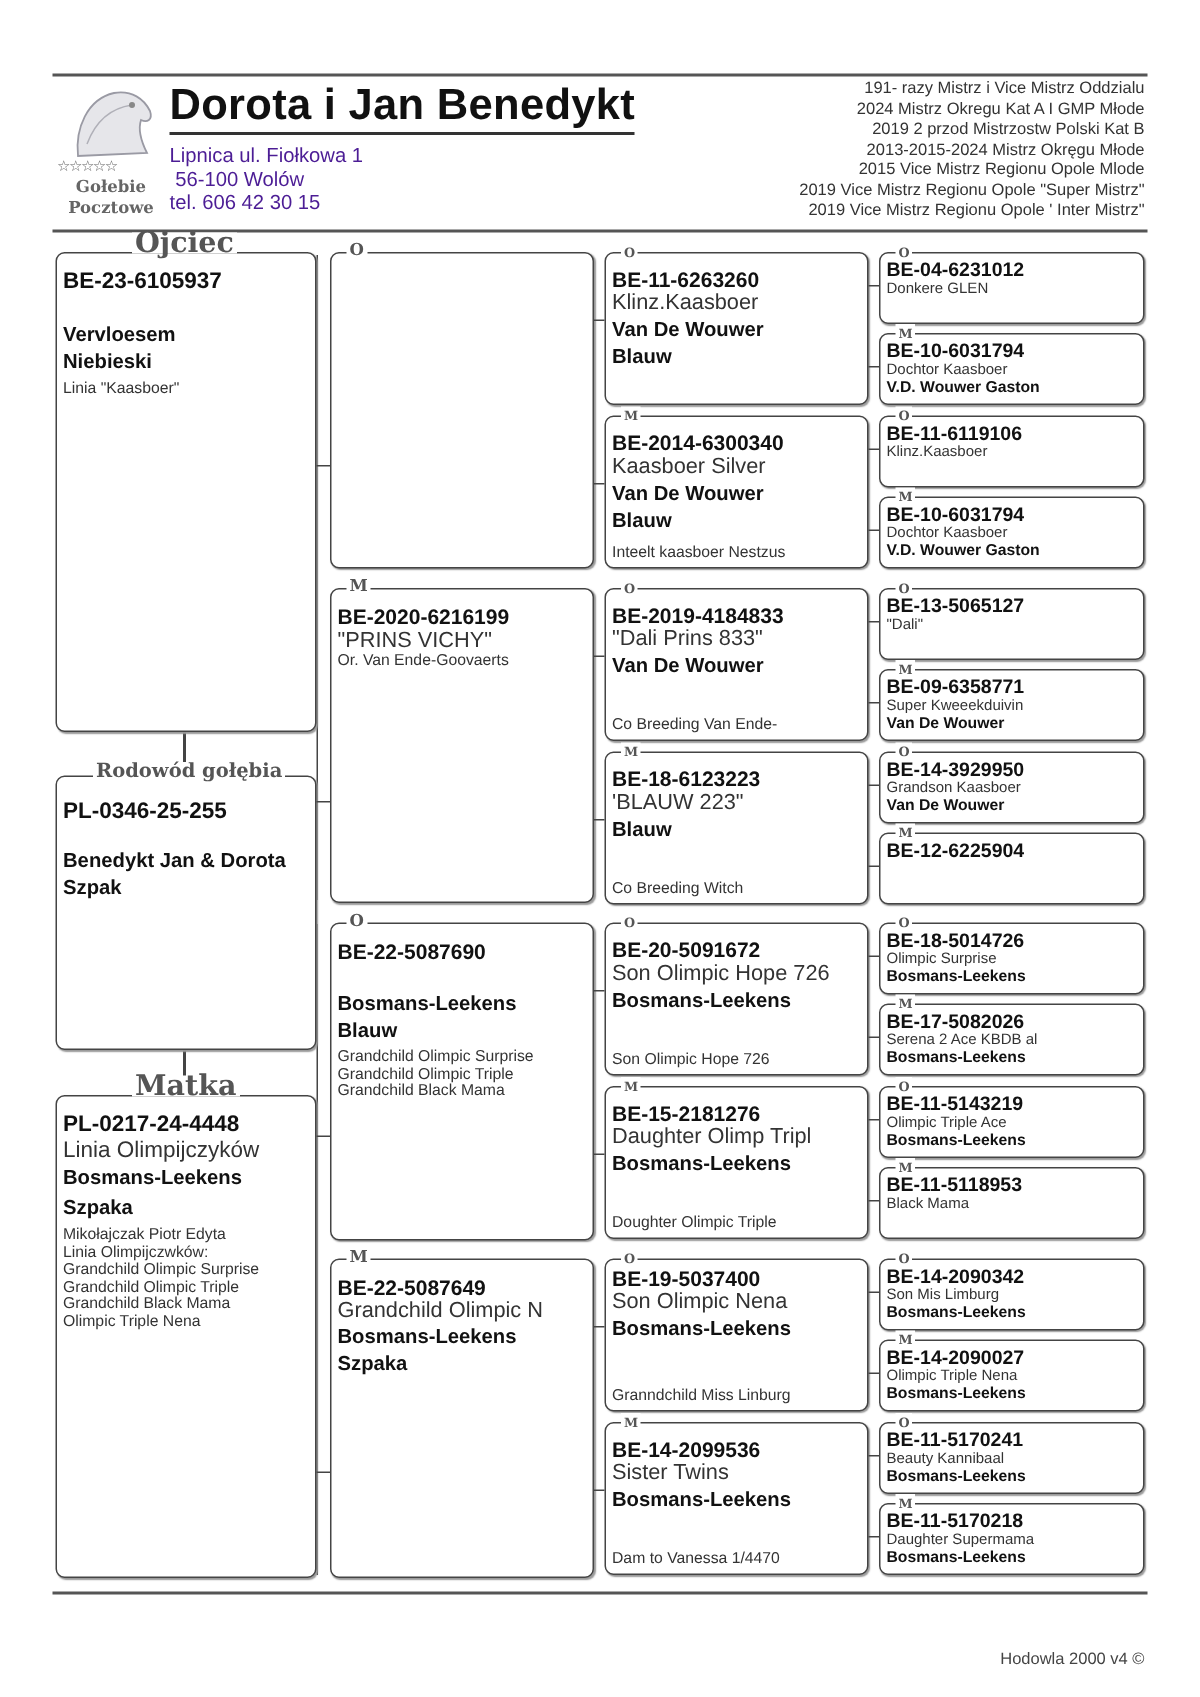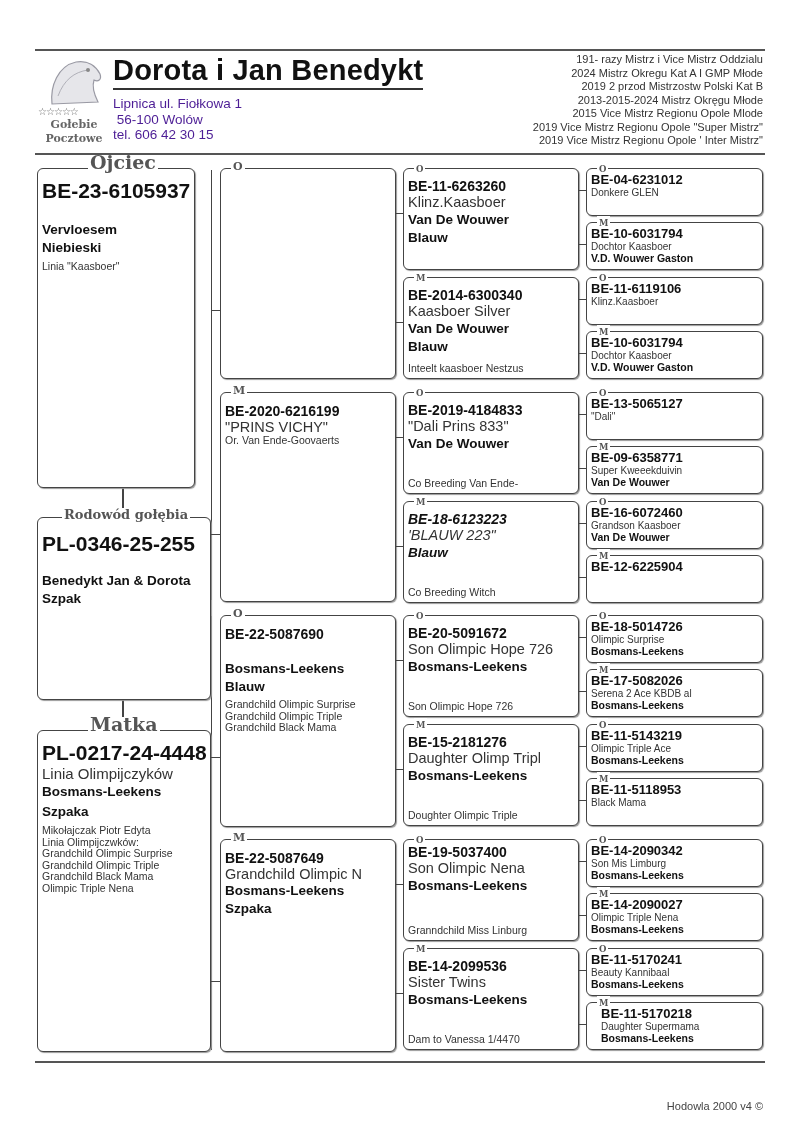--- a/index.html
+++ b/index.html
@@ -14,21 +14,21 @@
   .addr { position: absolute; left: 113px; top: 96px; font-size: 13.5px; line-height: 15.5px; color: #4c1d95; }
   .addr div { white-space: pre; }
   .titles { position: absolute; right: 37px; top: 53px; text-align: right; font-size: 11px; line-height: 13.5px; color: #333; }
   .box { position: absolute; border: 1px solid #444; border-radius: 6px; box-shadow: 1px 1px 1px #999; background: #fff; box-sizing: border-box; overflow: visible; }
   .box .lbl { position: absolute; top: -10px; left: 18px; background: #fff; padding: 0 2px; font-family: "DejaVu Serif", serif; font-weight: bold; color: #555; line-height: 14px; }
   .lbl.big { font-size: 19px; top: -14px; left: 50px; }
   .lbl.med { font-size: 13px; top: -10px; left: 24px; }
   .lbl.small { font-size: 11px; top: -9px; left: 10px; }
   .lbl.tiny { font-size: 8.5px; top: -7px; left: 10px; }
   .ring { font-size: 14px; font-weight: bold; color: #111; white-space: nowrap; }
-  .ring.big { font-size: 21px; }
+  .ring.big { font-size: 15px; }
   .name { font-size: 14.5px; color: #333; white-space: nowrap; overflow: hidden; }
   .bold { font-size: 13.5px; font-weight: bold; color: #111; line-height: 18px; white-space: nowrap; }
   .note { font-size: 10.5px; color: #333; line-height: 11.5px; white-space: nowrap; }
   .c4 .ring { font-size: 13px; line-height: 14px; }
   .c4 .name { font-size: 10px; line-height: 11px; }
   .c4 .bold { font-size: 10.5px; line-height: 13px; }
   .inner { position: absolute; left: 4px; right: 3px; }
   .line { position: absolute; background: #444; }
   .footer { position: absolute; right: 37px; top: 1100px; font-size: 11px; color: #444; padding-left: 12px; }
 </style>
@@ -63,21 +63,21 @@
   <div>2015 Vice Mistrz Regionu Opole Mlode</div>
   <div>2019 Vice Mistrz Regionu Opole "Super Mistrz"</div>
   <div>2019 Vice Mistrz Regionu Opole ' Inter Mistrz"</div>
 </div>
 
 <div class="line" style="left:122px;top:488px;width:2px;height:24px;"></div>
 <div class="line" style="left:122px;top:700px;width:2px;height:24px;"></div>
 <div class="line" style="left:211px;top:170px;width:1px;height:430px;"></div>
 <div class="line" style="left:211px;top:616px;width:1px;height:434px;"></div>
 
-<div class="box" style="left:37px;top:168px;width:158px;height:320px;">
+<div class="box" style="left:37px;top:168px;width:174px;height:320px;">
   <div class="lbl big">Ojciec</div>
   <div class="inner" style="top:10px;">
     <div class="ring big">BE-23-6105937</div>
     <div style="height:18px;"></div>
     <div class="bold">Vervloesem</div>
     <div class="bold">Niebieski</div>
     <div class="note" style="margin-top:4px;">Linia "Kaasboer"</div>
   </div>
 </div>
 
@@ -173,21 +173,21 @@
         <div class="ring">BE-2019-4184833</div>
         <div class="name" style="line-height:17px;">"Dali Prins 833"</div>
         <div class="bold">Van De Wouwer</div>
         <div class="bold"></div>
       </div>
       <div class="note" style="position:absolute;left:4px;bottom:4px;margin-top:12px;">Co Breeding Van Ende-</div>
     </div>
     <div class="line" style="left: 396px; top: 437px; width: 7px; height: 1px;"></div>
     <div class="box" style="left: 403px; top: 501px; width: 176px; height: 102px;">
       <div class="lbl tiny">M</div>
-      <div class="inner" style="top:9px;font-style:italic;">
+      <div class="inner" style="top:9px;">
         <div class="ring">BE-18-6123223</div>
         <div class="name" style="line-height:17px;">'BLAUW 223"</div>
         <div class="bold"></div>
         <div class="bold">Blauw</div>
       </div>
       <div class="note" style="position:absolute;left:4px;bottom:4px;">Co Breeding Witch</div>
     </div>
     <div class="line" style="left: 396px; top: 546px; width: 7px; height: 1px;"></div>
     <div class="box" style="left: 403px; top: 615px; width: 176px; height: 102px;">
       <div class="lbl tiny">O</div>
@@ -286,21 +286,21 @@
       <div class="inner" style="top:4px;">
         <div class="ring">BE-09-6358771</div>
         <div class="name">Super Kweeekduivin</div>
         <div class="bold">Van De Wouwer</div>
       </div>
     </div>
     <div class="line" style="left: 579px; top: 468px; width: 7px; height: 1px;"></div>
     <div class="box c4" style="left: 586px; top: 501px; width: 177px; height: 48px;">
       <div class="lbl tiny">O</div>
       <div class="inner" style="top:4px;">
-        <div class="ring">BE-16-6072460</div>
+        <div class="ring">BE-14-3929950</div>
         <div class="name">Grandson Kaasboer</div>
         <div class="bold">Van De Wouwer</div>
       </div>
     </div>
     <div class="line" style="left: 579px; top: 523px; width: 7px; height: 1px;"></div>
     <div class="box c4" style="left: 586px; top: 555px; width: 177px; height: 48px;">
       <div class="lbl tiny">M</div>
       <div class="inner" style="top:4px;">
         <div class="ring">BE-12-6225904</div>
         <div class="name"></div>
@@ -366,21 +366,21 @@
       <div class="lbl tiny">O</div>
       <div class="inner" style="top:4px;">
         <div class="ring">BE-11-5170241</div>
         <div class="name">Beauty Kannibaal</div>
         <div class="bold">Bosmans-Leekens</div>
       </div>
     </div>
     <div class="line" style="left: 579px; top: 970px; width: 7px; height: 1px;"></div>
     <div class="box c4" style="left: 586px; top: 1002px; width: 177px; height: 48px;">
       <div class="lbl tiny">M</div>
-      <div class="inner" style="top:4px;margin-left:10px;">
+      <div class="inner" style="top:4px;">
         <div class="ring">BE-11-5170218</div>
         <div class="name">Daughter Supermama</div>
         <div class="bold">Bosmans-Leekens</div>
       </div>
     </div>
     <div class="line" style="left: 579px; top: 1024px; width: 7px; height: 1px;"></div>
   </div>
 
 <div class="hr" style="top:1061px;"></div>
 <div class="footer">Hodowla 2000 v4 ©</div>

